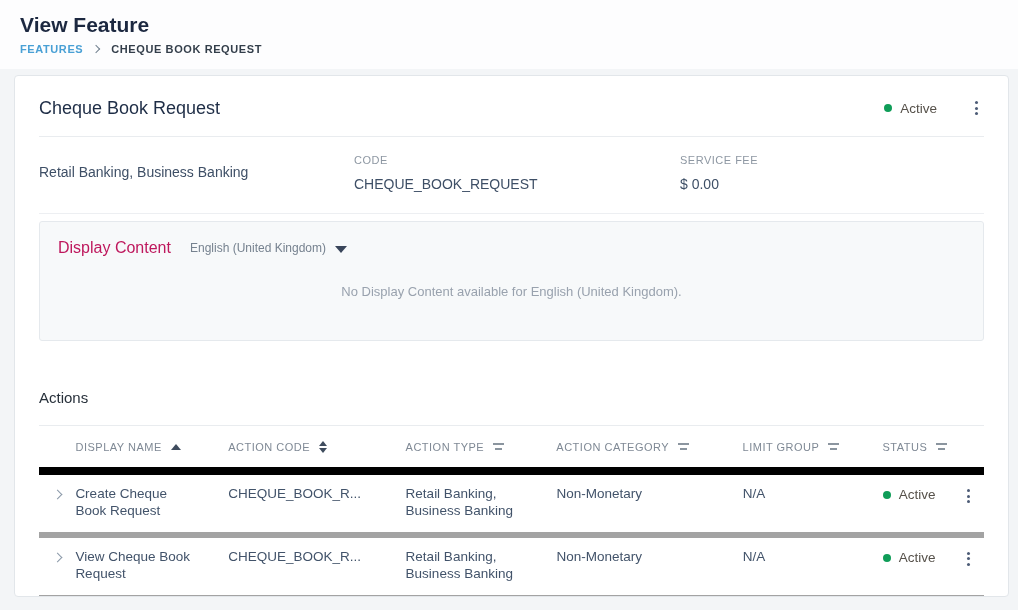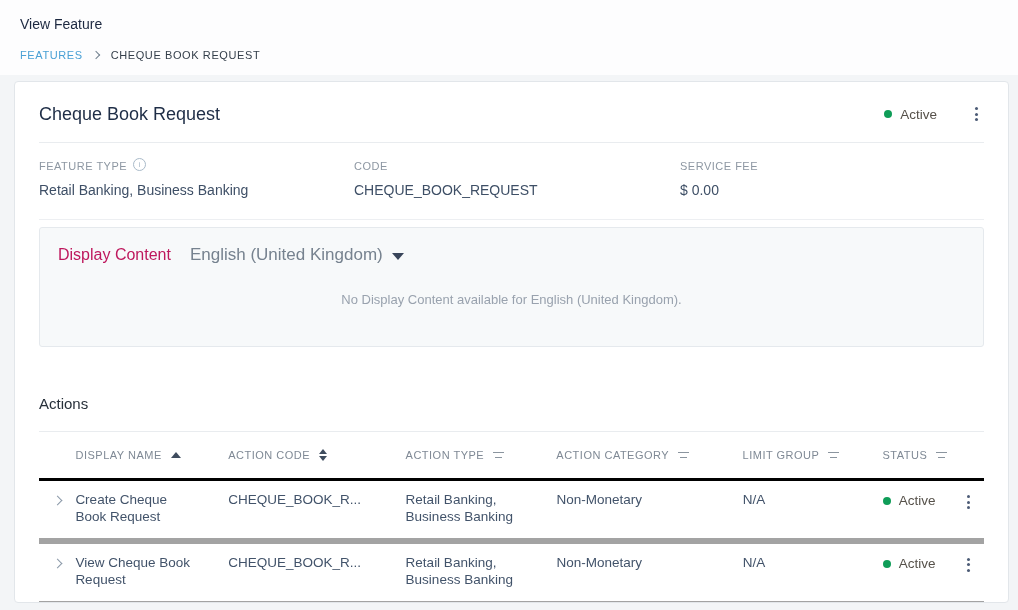--- a/index.html
+++ b/index.html
@@ -6,22 +6,22 @@
   html,body { margin:0; padding:0; }
   body {
     width:1018px; height:610px; overflow:hidden;
     background:#f3f5f7;
     font-family:"Liberation Sans", sans-serif;
     -webkit-font-smoothing:antialiased;
   }
 
   
   .header-band { background:#fdfdfe; padding:11px 20px 14px 20px; }
-  .page-title { margin:0; font-size:14px; font-weight:400; color:#1c2840; line-height:27px; }
-  .breadcrumb { margin-top:11px; display:flex; align-items:center; font-size:11px; letter-spacing:.6px; font-weight:400; }
+  .page-title { margin:0; font-size:21px; font-weight:700; color:#1c2840; line-height:27px; }
+  .breadcrumb { margin-top:5px; display:flex; align-items:center; font-size:11px; letter-spacing:.6px; font-weight:700; }
   .crumb-link { color:#49a0d5; cursor:pointer; }
   .crumb-sep { width:6px; height:6px; border-top:1.5px solid #71808f; border-right:1.5px solid #71808f;
                transform:rotate(45deg); margin:0 12px 0 10px; }
   .crumb-current { color:#333e4a; }
 
   
   .card {
     margin:6px 9px 0 14px; height:522px;
     background:#fff; border:1px solid #e2e6ea; border-radius:4px;
     padding:0 24px; overflow:hidden;
@@ -43,30 +43,30 @@
                font-size:8px; line-height:11px; text-align:center; font-style:normal; margin-top:-3px; }
   .field-value { margin-top:10px; font-size:14px; color:#3e4f66; }
 
   
   .panel { margin-top:7px; background:#f7f9fa; border:1px solid #e5e9ed; border-radius:3px;
            height:120px; padding:17px 18px 0; }
   .panel-head { display:flex; align-items:center; }
   .panel-title { font-size:16px; color:#be185d; }
   .lang-select { display:flex; align-items:center; gap:9px; margin-left:19px; cursor:pointer; background:none; border:none;
                  font-family:inherit; padding:0; }
-  .lang-label { font-size:17px; color:#76828f; }
+  .lang-label { font-size:12px; color:#76828f; }
   .caret-down { width:0; height:0; border-left:6px solid transparent; border-right:6px solid transparent;
                 border-top:7px solid #39455a; margin-top:2px; }
   .panel-msg { text-align:center; margin-top:27px; font-size:13px; color:#99a2ae; }
 
   
   .actions { margin-top:48px; }
   .actions-title { font-size:15px; color:#27303a; padding-bottom:19px; border-bottom:1px solid #e9ecef; }
 
-  .thead { display:flex; align-items:center; height:49px; border-bottom:3px solid #000000; }
+  .thead { display:flex; align-items:center; height:49px; border-bottom:8px solid #000000; }
   .th { display:flex; align-items:center; gap:9px; font-size:11px; letter-spacing:.5px; color:#7f8995; cursor:pointer; }
   .col-exp { width:37px; } .col-name { width:155px; } .col-code { width:180px; } .col-type { width:153px; }
   .col-cat { width:189px; } .col-limit { width:142px; } .col-status { width:80px; } .col-menu { width:23px; }
 
   .sort-asc { width:0; height:0; border-left:5px solid transparent; border-right:5px solid transparent;
               border-bottom:6px solid #3f4c5e; }
   .sort-both { display:flex; flex-direction:column; gap:2px; }
   .sort-both .up { width:0; height:0; border-left:4px solid transparent; border-right:4px solid transparent;
                    border-bottom:5px solid #3f4c5e; }
   .sort-both .down { width:0; height:0; border-left:4px solid transparent; border-right:4px solid transparent;
@@ -106,24 +106,20 @@
     </div>
     <button class="kebab">
         <i></i>
         <i></i>
         <i></i>
       </button>
   </div>
 
   <div class="fields">
     <div class="field-1">
-      <div class="field-label">
-        <span>FEATURE TYPE</span>
-        <i class="info-icon">i</i>
-      </div>
       <div class="field-value">Retail Banking, Business Banking</div>
     </div>
     <div class="field-2">
       <div class="field-label">
           <span>CODE</span>
         </div>
       <div class="field-value">CHEQUE_BOOK_REQUEST</div>
     </div>
     <div class="field-3">
       <div class="field-label">

